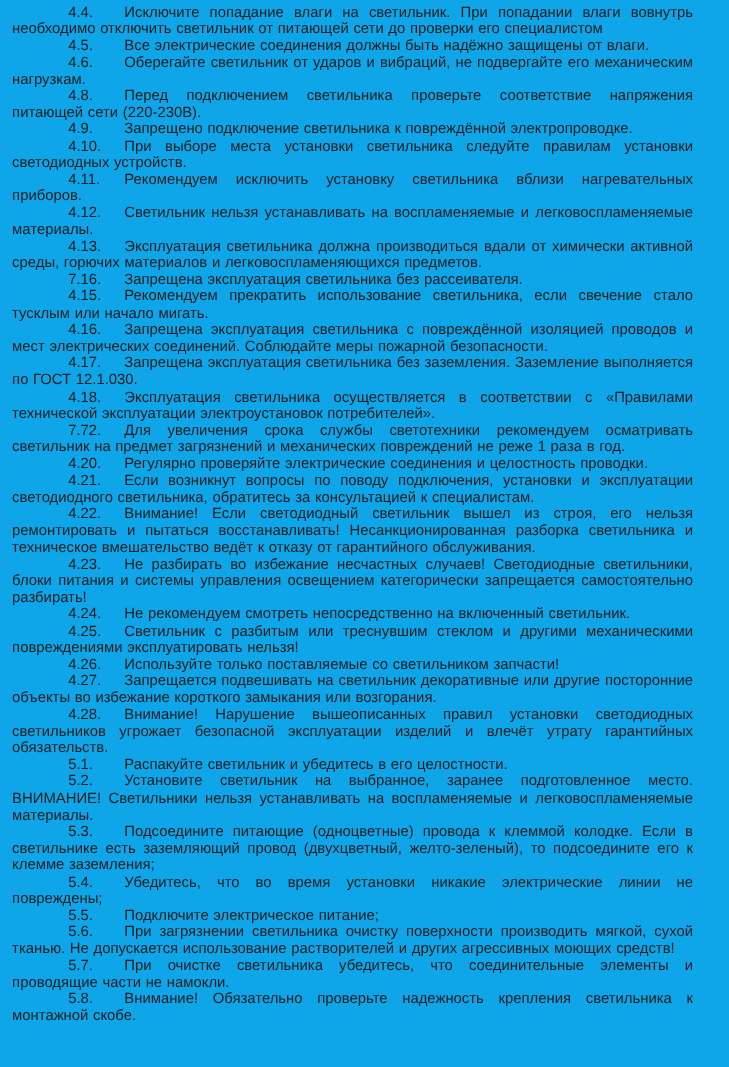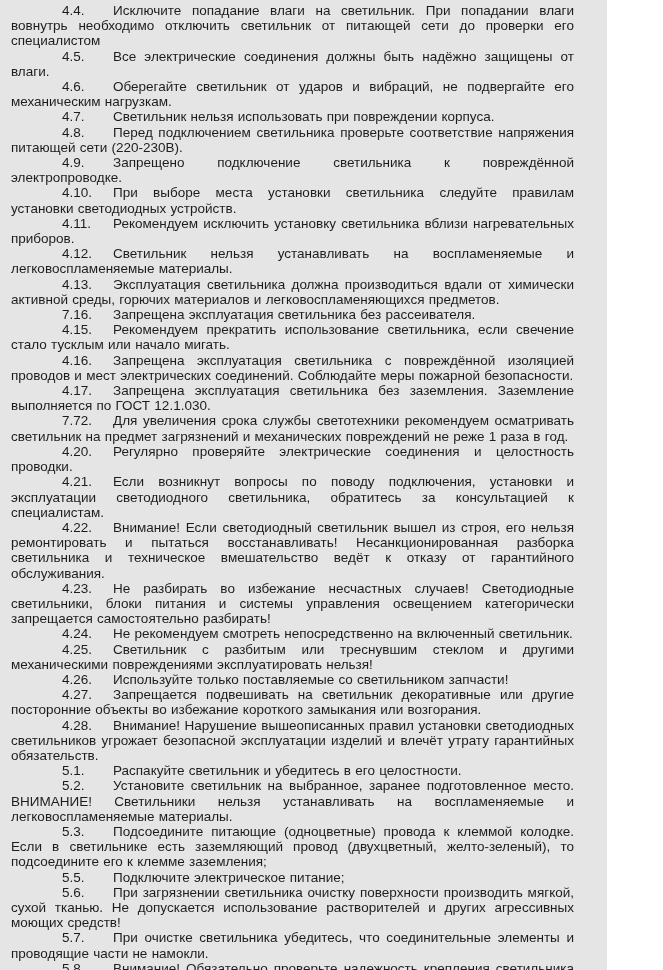--- a/index.html
+++ b/index.html
@@ -2,23 +2,23 @@
 <html><head>
 <meta charset="utf-8">
 <style>
   html, body {
     margin: 0;
     padding: 0;
     background: #ffffff;
   }
   .page {
     position: relative;
-    width: 607px;
+    width: 663px;
     height: 970px;
-    background: #e5e5e5;
+    background: #0ea5e9;
     font-family: "Liberation Sans", "DejaVu Sans", sans-serif;
     color: #1d1d1d;
     overflow: hidden;
     box-sizing: border-box;
     padding: 3px 33px 0 11px;
   }
   .item {
     margin: 0;
     font-size: 13.5px;
     line-height: 15.2px;
@@ -45,47 +45,48 @@
 </style>
 </head>
 <body>
 
 <div class="page">
 
   <section>
       <p class="item"><span class="num">4.4.</span><span>Исключите попадание влаги на светильник. При попадании влаги вовнутрь необходимо отключить светильник от питающей сети до проверки его специалистом</span></p>
       <p class="item"><span class="num">4.5.</span><span>Все электрические соединения должны быть надёжно защищены от влаги.</span></p>
       <p class="item"><span class="num">4.6.</span><span>Оберегайте светильник от ударов и вибраций, не подвергайте его механическим нагрузкам.</span></p>
-      <p class="item"><span class="num">4.7.</span><span>Светильник нельзя использовать при повреждении корпуса.</span></p>
       <p class="item"><span class="num">4.8.</span><span>Перед подключением светильника проверьте соответствие напряжения питающей сети (220-230В).</span></p>
       <p class="item"><span class="num">4.9.</span><span>Запрещено подключение светильника к повреждённой электропроводке.</span></p>
       <p class="item"><span class="num">4.10.</span><span>При выборе места установки светильника следуйте правилам установки светодиодных устройств.</span></p>
       <p class="item"><span class="num">4.11.</span><span>Рекомендуем исключить установку светильника вблизи нагревательных приборов.</span></p>
       <p class="item"><span class="num">4.12.</span><span>Светильник нельзя устанавливать на воспламеняемые и легковоспламеняемые материалы.</span></p>
       <p class="item"><span class="num">4.13.</span><span>Эксплуатация светильника должна производиться вдали от химически активной среды, горючих материалов и легковоспламеняющихся предметов.</span></p>
       <p class="item"><span class="num">7.16.</span><span>Запрещена эксплуатация светильника без рассеивателя.</span></p>
       <p class="item"><span class="num">4.15.</span><span>Рекомендуем прекратить использование светильника, если свечение стало тусклым или начало мигать.</span></p>
       <p class="item"><span class="num">4.16.</span><span>Запрещена эксплуатация светильника с повреждённой изоляцией проводов и мест электрических соединений. Соблюдайте меры пожарной безопасности.</span></p>
       <p class="item"><span class="num">4.17.</span><span>Запрещена эксплуатация светильника без заземления. Заземление выполняется по ГОСТ 12.1.030.</span></p>
+      <p class="item"><span class="num">4.18.</span><span>Эксплуатация светильника осуществляется в соответствии с «Правилами технической эксплуатации электроустановок потребителей».</span></p>
       <p class="item"><span class="num">7.72.</span><span>Для увеличения срока службы светотехники рекомендуем осматривать светильник на предмет загрязнений и механических повреждений не реже 1 раза в год.</span></p>
       <p class="item"><span class="num">4.20.</span><span>Регулярно проверяйте электрические соединения и целостность проводки.</span></p>
       <p class="item"><span class="num">4.21.</span><span>Если возникнут вопросы по поводу подключения, установки и эксплуатации светодиодного светильника, обратитесь за консультацией к специалистам.</span></p>
       <p class="item"><span class="num">4.22.</span><span>Внимание! Если светодиодный светильник вышел из строя, его нельзя ремонтировать и пытаться восстанавливать! Несанкционированная разборка светильника и техническое вмешательство ведёт к отказу от гарантийного обслуживания.</span></p>
       <p class="item"><span class="num">4.23.</span><span>Не разбирать во избежание несчастных случаев! Светодиодные светильники, блоки питания и системы управления освещением категорически запрещается самостоятельно разбирать!</span></p>
       <p class="item"><span class="num">4.24.</span><span>Не рекомендуем смотреть непосредственно на включенный светильник.</span></p>
       <p class="item"><span class="num">4.25.</span><span>Светильник с разбитым или треснувшим стеклом и другими механическими повреждениями эксплуатировать нельзя!</span></p>
       <p class="item"><span class="num">4.26.</span><span>Используйте только поставляемые со светильником запчасти!</span></p>
       <p class="item"><span class="num">4.27.</span><span>Запрещается подвешивать на светильник декоративные или другие посторонние объекты во избежание короткого замыкания или возгорания.</span></p>
       <p class="item"><span class="num">4.28.</span><span>Внимание! Нарушение вышеописанных правил установки светодиодных светильников угрожает безопасной эксплуатации изделий и влечёт утрату гарантийных обязательств.</span></p>
     </section>
 
 
   <section>
       <p class="item"><span class="num">5.1.</span><span>Распакуйте светильник и убедитесь в его целостности.</span></p>
       <p class="item"><span class="num">5.2.</span><span>Установите светильник на выбранное, заранее подготовленное место. ВНИМАНИЕ! Светильники нельзя устанавливать на воспламеняемые и легковоспламеняемые материалы.</span></p>
       <p class="item"><span class="num">5.3.</span><span>Подсоедините питающие (одноцветные) провода к клеммой колодке. Если в светильнике есть заземляющий провод (двухцветный, желто-зеленый), то подсоедините его к клемме заземления;</span></p>
+      <p class="item"><span class="num">5.4.</span><span>Убедитесь, что во время установки никакие электрические линии не повреждены;</span></p>
       <p class="item"><span class="num">5.5.</span><span>Подключите электрическое питание;</span></p>
       <p class="item"><span class="num">5.6.</span><span>При загрязнении светильника очистку поверхности производить мягкой, сухой тканью. Не допускается использование растворителей и других агрессивных моющих средств!</span></p>
       <p class="item"><span class="num">5.7.</span><span>При очистке светильника убедитесь, что соединительные элементы и проводящие части не намокли.</span></p>
       <p class="item"><span class="num">5.8.</span><span>Внимание! Обязательно проверьте надежность крепления светильника к монтажной скобе.</span></p>
     </section>
 
 </div>
 
 </body></html>

